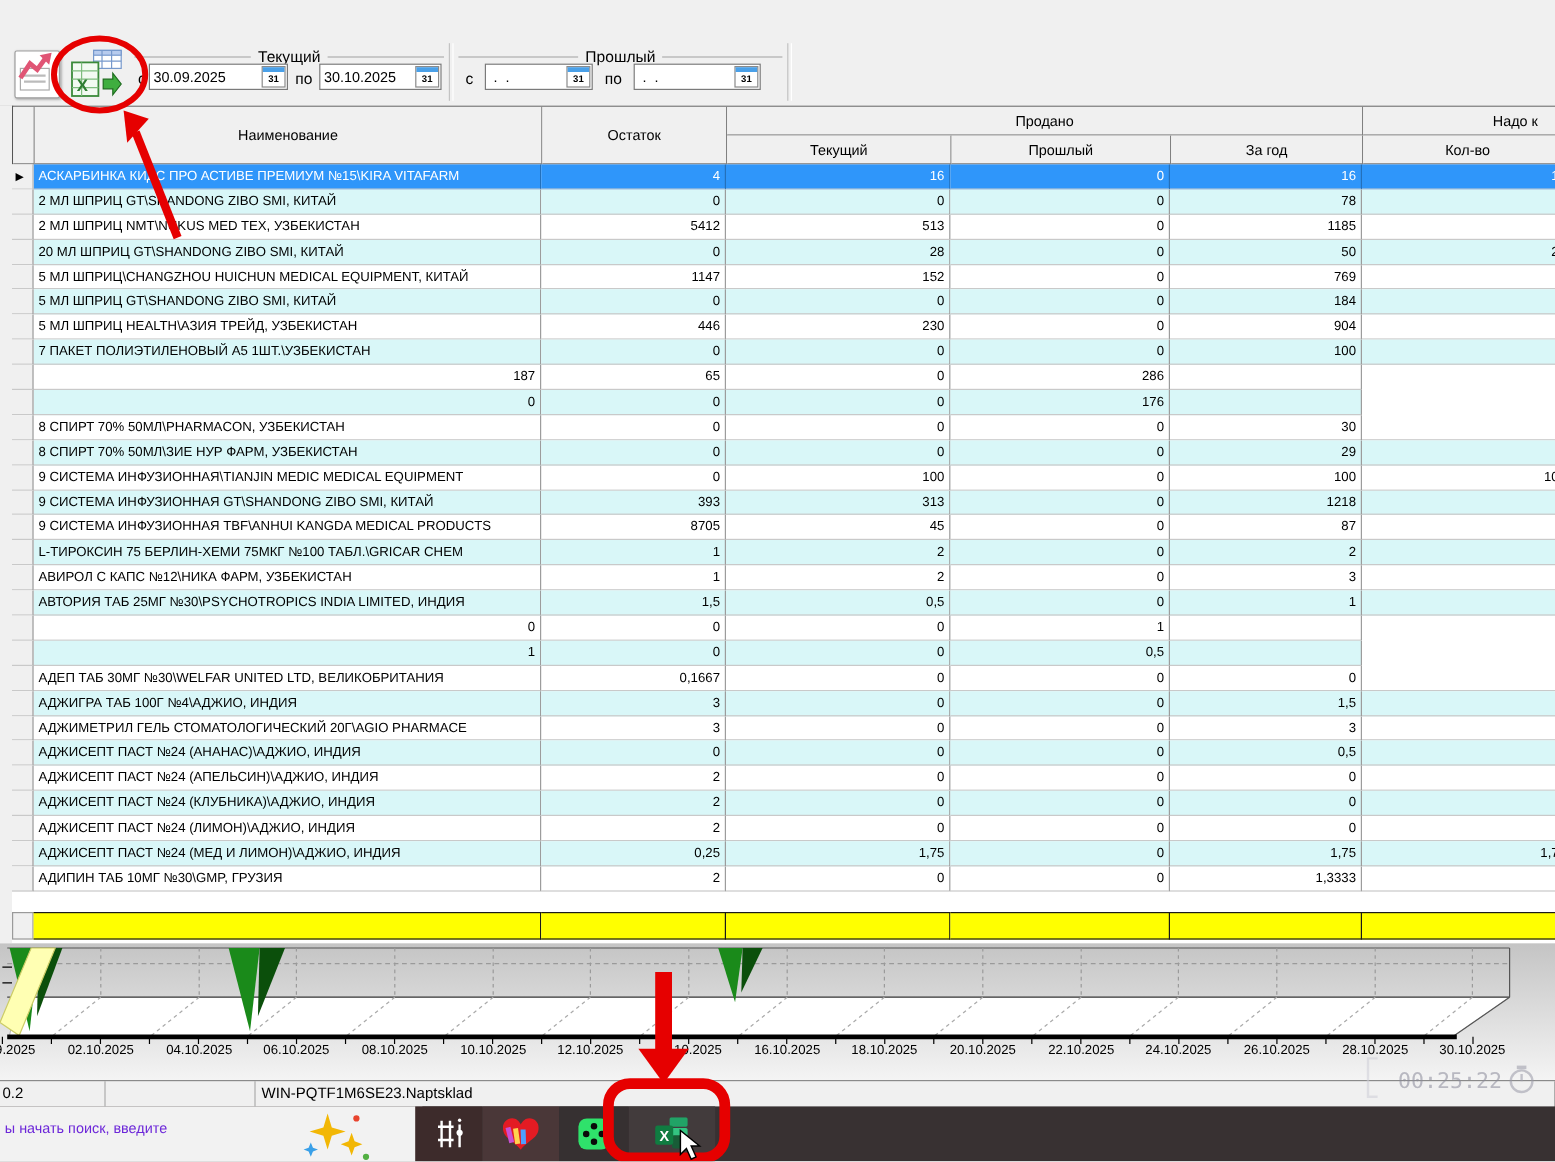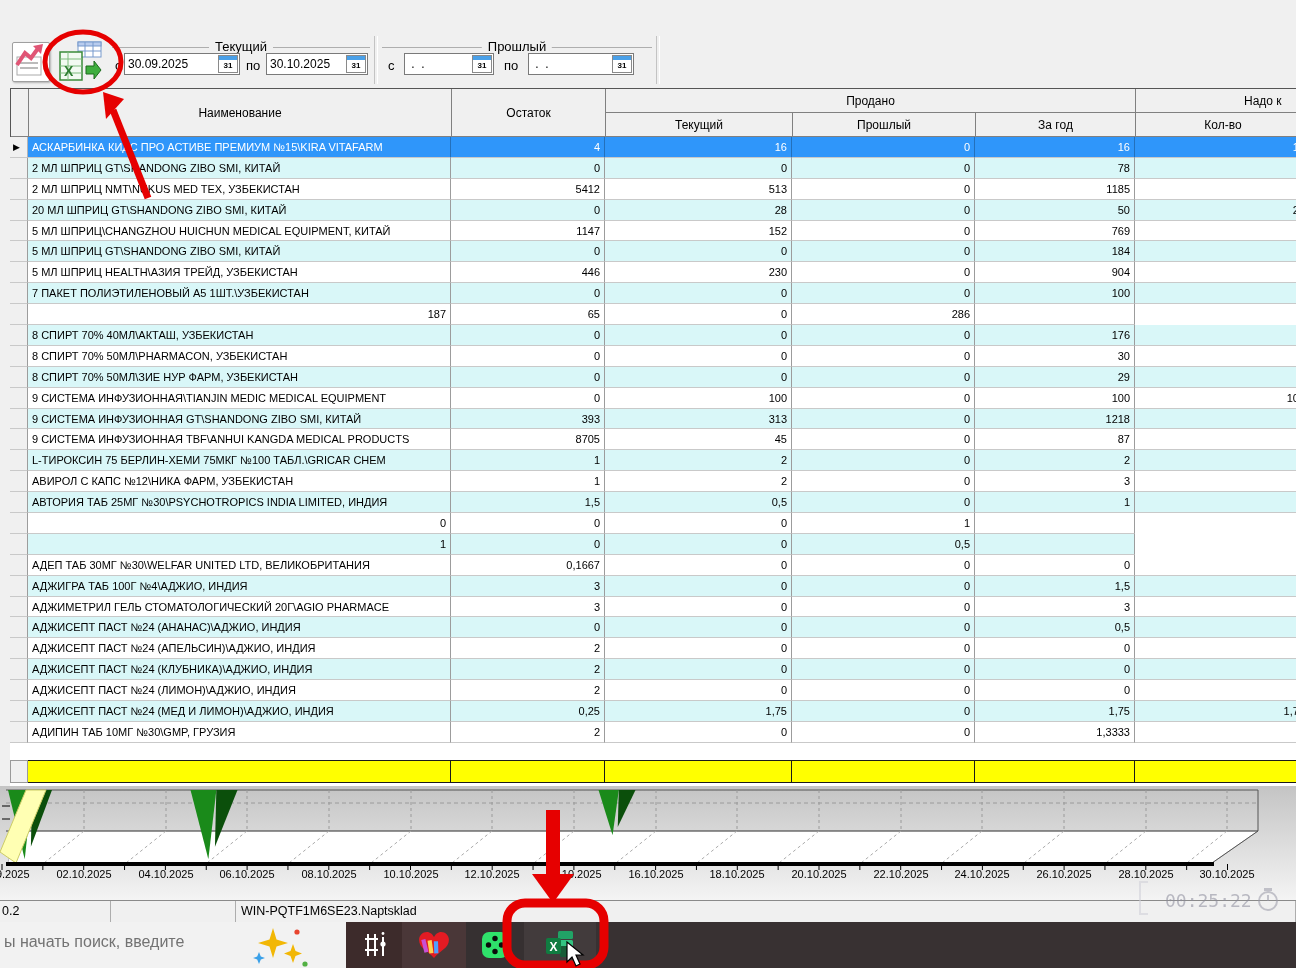--- a/index.html
+++ b/index.html
@@ -48,27 +48,27 @@
   .mark{position:absolute;left:3px;top:0;font-size:9px;color:#000;}
   .yrow{position:absolute;left:10px;top:672px;display:grid;grid-template-columns:18px 423px 154px 187px 183px 160px 175px;height:23px;}
   .yrow .yc{background:#ffff00;border:1px solid #1a1a1a;border-left:none;box-sizing:border-box;}
   .yrow .ysel{background:#f0f0f0;border:1px solid #9a9a9a;box-sizing:border-box;}
   
   .chart{position:absolute;left:0;top:786px;width:1296px;height:114px;}
   .axlbl{font-family:"Liberation Sans",sans-serif;font-size:11px;text-anchor:middle;fill:#000;}
   
   .statusbar{position:absolute;left:0;top:900px;width:1296px;height:22px;background:#f0f0f0;border-top:1px solid #8a8a8a;display:flex;}
   .scell{border-right:1px solid #adadad;font-size:12.5px;line-height:21px;box-sizing:border-box;overflow:hidden;white-space:nowrap;}
-  .sc1{width:111px;padding-left:2px;}
+  .sc1{width:88px;padding-left:2px;}
   .sc2{width:125px;}
   .sc3{flex:1;padding-left:5px;}
   
   .taskbar{position:absolute;left:0;top:922px;width:1296px;height:46px;background:#383132;}
   .tb-search{position:absolute;left:0;top:0;width:352px;height:46px;background:#f2f2f2;}
-  .tb-search .stxt{position:absolute;left:4px;top:11px;font-size:16px;color:#737373;white-space:nowrap;}
+  .tb-search .stxt{position:absolute;left:4px;top:11px;font-size:12px;color:#6d28d9;white-space:nowrap;}
   .slot{position:absolute;top:0;height:46px;}
   .s1{left:346px;width:56px;background:#3d2b2b;}
   .s2{left:402px;width:64px;background:#4a3738;}
   .s3{left:466px;width:58px;background:#363031;}
   .s4{left:524px;width:72px;background:#423b3c;}
   .slot svg{position:absolute;left:50%;top:50%;transform:translate(-50%,-50%);}
   
   .overlay{position:absolute;left:0;top:0;width:1296px;height:968px;pointer-events:none;}
 </style>
 </head>
@@ -251,21 +251,20 @@
           <div class="trow">
             <div class="c sel-c"></div>
             <div class="c num">187</div>
             <div class="c num">65</div>
             <div class="c num">0</div>
             <div class="c num">286</div>
             <div class="c num"></div>
           </div>
           <div class="trow alt">
             <div class="c sel-c"></div>
-            <div class="c name">8 СПИРТ 70% 40МЛ\АКТАШ, УЗБЕКИСТАН</div>
             <div class="c num">0</div>
             <div class="c num">0</div>
             <div class="c num">0</div>
             <div class="c num">176</div>
             <div class="c num"></div>
           </div>
           <div class="trow">
             <div class="c sel-c"></div>
             <div class="c name">8 СПИРТ 70% 50МЛ\PHARMACON, УЗБЕКИСТАН</div>
             <div class="c num">0</div>

